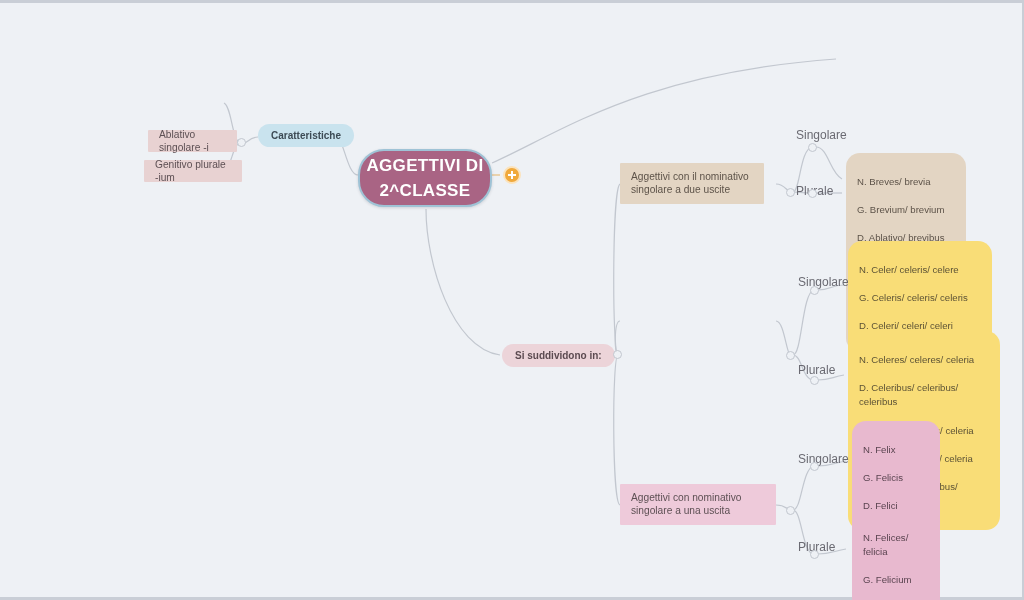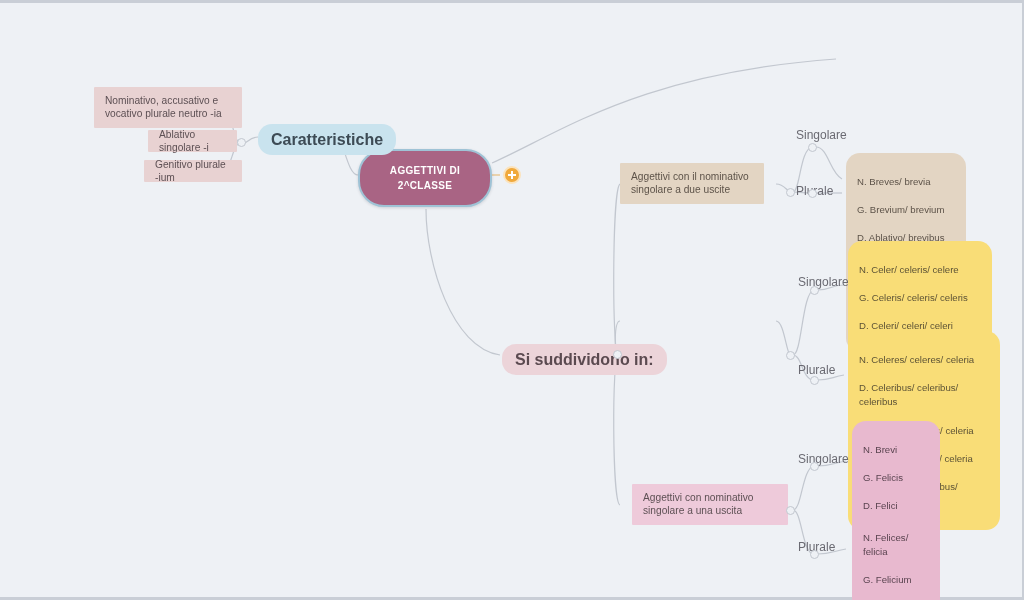--- a/index.html
+++ b/index.html
@@ -33,33 +33,33 @@
     white-space: pre-line;
   }
 
   
   .root {
     background: #a96484;
     border: 2px solid #9fc3d6;
     border-radius: 26px;
     color: #ffffff;
     font-weight: bold;
-    font-size: 10px;
+    font-size: 17px;
     letter-spacing: .3px;
     text-align: center;
     justify-content: center;
     line-height: 1.5;
     box-shadow: 0 1px 3px rgba(60,60,80,.18);
   }
 
   
   .pill {
     border-radius: 14px;
     padding: 5px 13px;
-    font-size: 16px;
+    font-size: 10px;
     font-weight: bold;
   }
   .pill-blue  { background: #c9e3ee; color: #3d4b55; }
   .pill-rose  { background: #ecd4d9; color: #5b4a50; }
 
   
   .box {
     padding: 7px 11px;
     font-size: 10.2px;
     border-radius: 1px;
@@ -169,23 +169,20 @@
     <span>AGGETTIVI DI
 2^CLASSE</span>
   </div>
   <div class="plus-btn" style="left:503px; top:163px;"></div>
 
   <div class="node pill pill-blue" style="left:258px; top:121px;">
     <span>Caratteristiche</span>
   </div>
   <div class="dot" style="left:237px; top:135px;"></div>
 
-  <div class="node box box-rose" style="left:94px; top:84px; width:148px;">
-    <span>Nominativo, accusativo e vocativo plurale neutro -ia</span>
-  </div>
   <div class="node box box-rose" style="left:148px; top:127px; width:89px; height:22px;">
     <span>Ablativo singolare -i</span>
   </div>
   <div class="node box box-rose" style="left:144px; top:157px; width:98px; height:22px;">
     <span>Genitivo plurale -ium</span>
   </div>
 
   <div class="node pill pill-rose" style="left:502px; top:341px;">
     <span>Si suddividono in:</span>
   </div>
@@ -238,37 +235,37 @@
   </div>
 
   <div class="node card card-yellow" style="left:848px; top:328px; width:152px;">
     <div>N. Celeres/ celeres/ celeria</div>
     <div>D. Celeribus/ celeribus/ celeribus</div>
     <div>A. Celeres/ celeres/ celeria</div>
     <div>V. Celeres/ celeres/ celeria</div>
     <div>A. Celeribus/ celeribus/ celeribus</div>
   </div>
 
-  <div class="node box box-pink" style="left:620px; top:481px; width:156px;margin-left:12px;">
+  <div class="node box box-pink" style="left:620px; top:481px; width:156px;">
     <span>Aggettivi con nominativo singolare a una uscita</span>
   </div>
   <div class="dot" style="left:786px; top:503px;"></div>
 
   <div class="node plain" style="left:798px; top:449px;">
     <span>Singolare</span>
   </div>
   <div class="dot" style="left:810px; top:459px;"></div>
 
   <div class="node plain" style="left:798px; top:537px;">
     <span>Plurale</span>
   </div>
   <div class="dot" style="left:810px; top:547px;"></div>
 
   <div class="node card card-pink" style="left:852px; top:418px; width:88px;">
-    <div>N. Brevi</div>
+    <div>N. Felix</div>
     <div>G. Felicis</div>
     <div>D. Felici</div>
     <div>A. Felicem/ felix</div>
     <div>V. Felix</div>
     <div>A. Felici</div>
   </div>
 
   <div class="node card card-pink" style="left:852px; top:506px; width:88px;">
     <div>N. Felices/ felicia</div>
     <div>G. Felicium</div>

